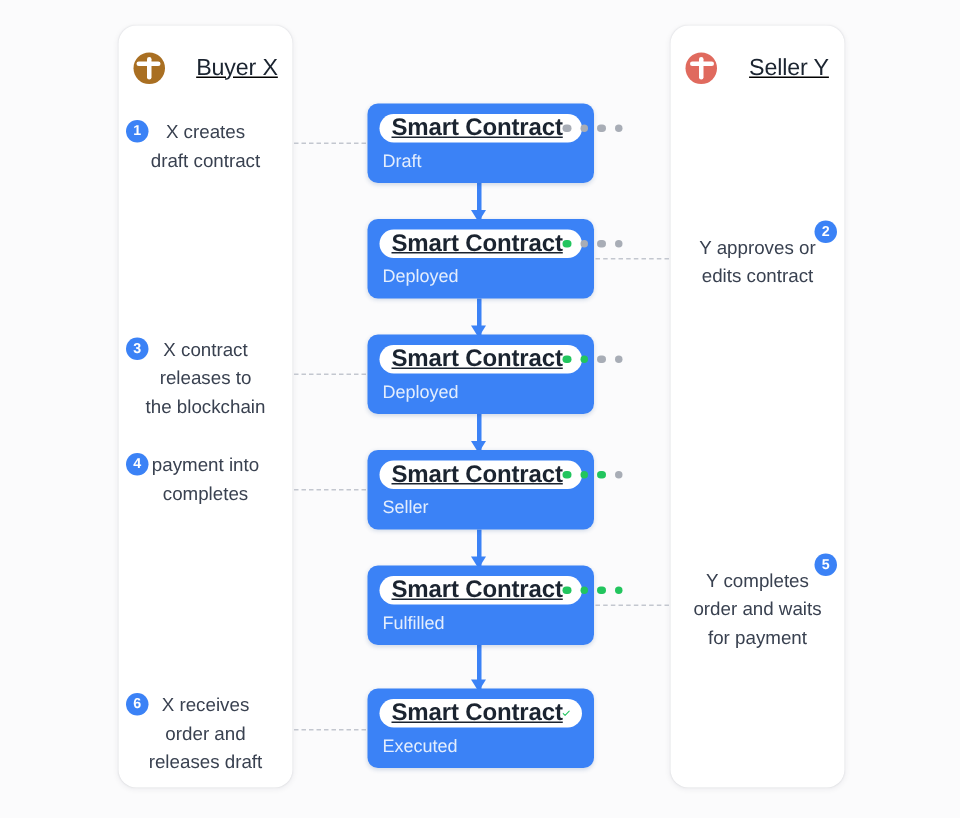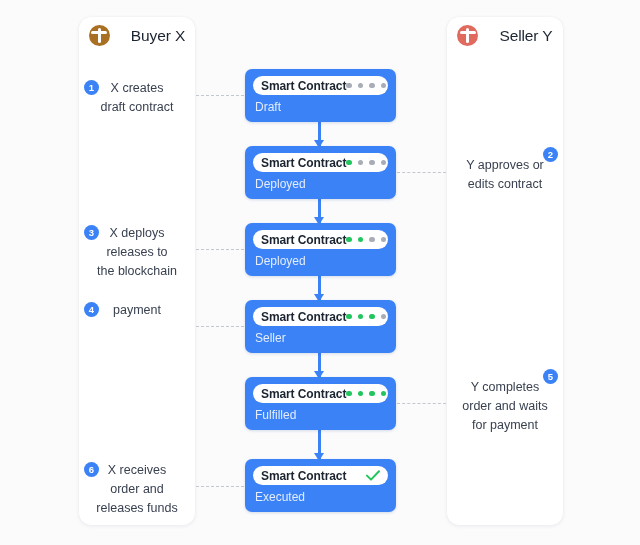--- a/index.html
+++ b/index.html
@@ -21,27 +21,28 @@
     position: absolute;
     background: #ffffff;
     border-radius: 12px;
     box-shadow: 0 1px 4px rgba(30, 35, 50, 0.07), 0 0 1px rgba(30,35,50,0.08);
   }
   #panel-buyer  { left: 79px;  top: 17px; width: 116px; height: 508px; }
   #panel-seller { left: 447px; top: 17px; width: 116px; height: 508px; }
 
   .panel-header {
     position: absolute;
-    top: 8px;
+    top: 18px;
     left: 0;
     width: 100%;
     display: flex;
     align-items: center;
     justify-content: center;
     gap: 21px;
+    text-decoration: underline;
   }
   .panel-title {
     font-size: 15.5px;
     color: #1b2430;
     letter-spacing: -0.1px;
     white-space: nowrap;
   }
 
   
   .avatar {
@@ -122,25 +123,26 @@
     right: 8px;
     height: 19px;
     background: #ffffff;
     border-radius: 10px;
     display: flex;
     align-items: center;
     padding: 0 8px;
     box-sizing: border-box;
   }
   .card-pill-label {
-    font-size: 12px;
+    font-size: 16px;
     font-weight: bold;
     color: #1b2430;
     letter-spacing: -0.1px;
     white-space: nowrap;
+    text-decoration: underline;
   }
   .dots {
     margin-left: auto;
     display: flex;
     align-items: center;
     gap: 6px;
   }
   .dot {
     width: 5.5px;
     height: 5.5px;
@@ -219,42 +221,43 @@
 </div>
 
 <div class="step" style="left:447px; top:156px;">
   <span class="badge" style="right:5px; top:-9px;">2</span>
   <span class="step-text">Y approves or</span>
   <span class="step-text">edits contract</span>
 </div>
 
 <div class="step" style="left:79px; top:224px;">
   <span class="badge" style="left:5px; top:1px;">3</span>
-  <span class="step-text">X deploys</span>
+  <span class="step-text">X contract</span>
   <span class="step-text">releases to</span>
   <span class="step-text">the blockchain</span>
 </div>
 
 <div class="step" style="left:79px; top:301px;">
   <span class="badge" style="left:5px; top:1px;">4</span>
-  <span class="step-text">payment</span>
+  <span class="step-text">payment into</span>
+  <span class="step-text">completes</span>
 </div>
 
 <div class="step" style="left:447px; top:378px;">
   <span class="badge" style="right:5px; top:-9px;">5</span>
   <span class="step-text">Y completes</span>
   <span class="step-text">order and waits</span>
   <span class="step-text">for payment</span>
 </div>
 
 <div class="step" style="left:79px; top:461px;">
   <span class="badge" style="left:5px; top:1px;">6</span>
   <span class="step-text">X receives</span>
   <span class="step-text">order and</span>
-  <span class="step-text">releases funds</span>
+  <span class="step-text">releases draft</span>
 </div>
 
 <div class="card" style="top:69px;">
   <div class="card-pill">
     <span class="card-pill-label">Smart Contract</span>
     <span class="dots">
         <span class="dot"></span>
         <span class="dot"></span>
         <span class="dot"></span>
         <span class="dot"></span>

